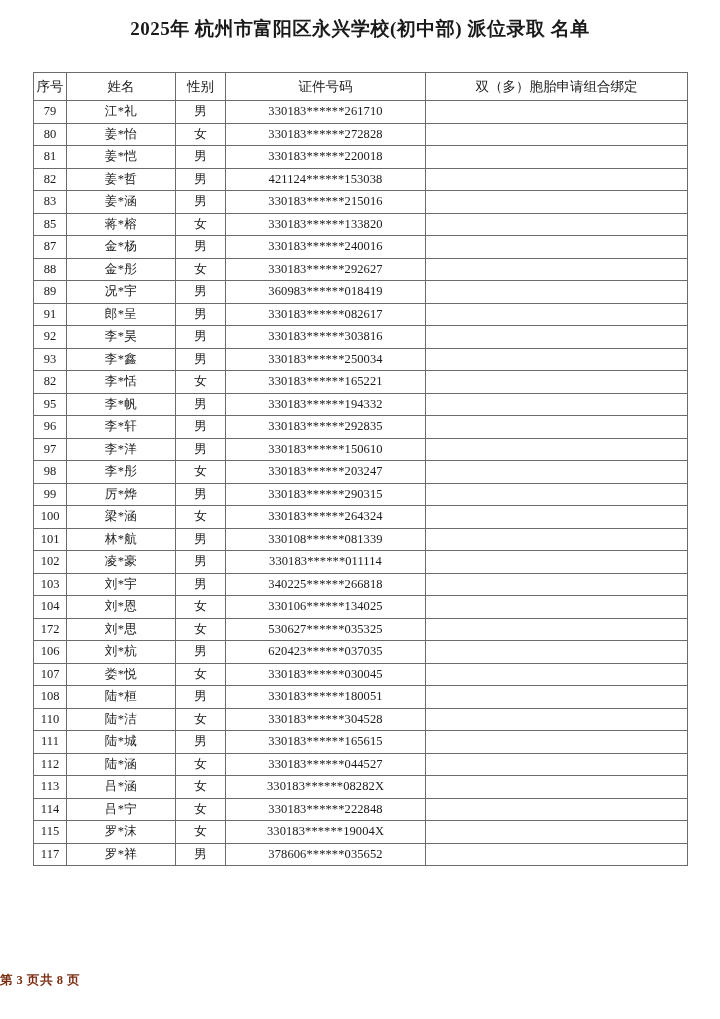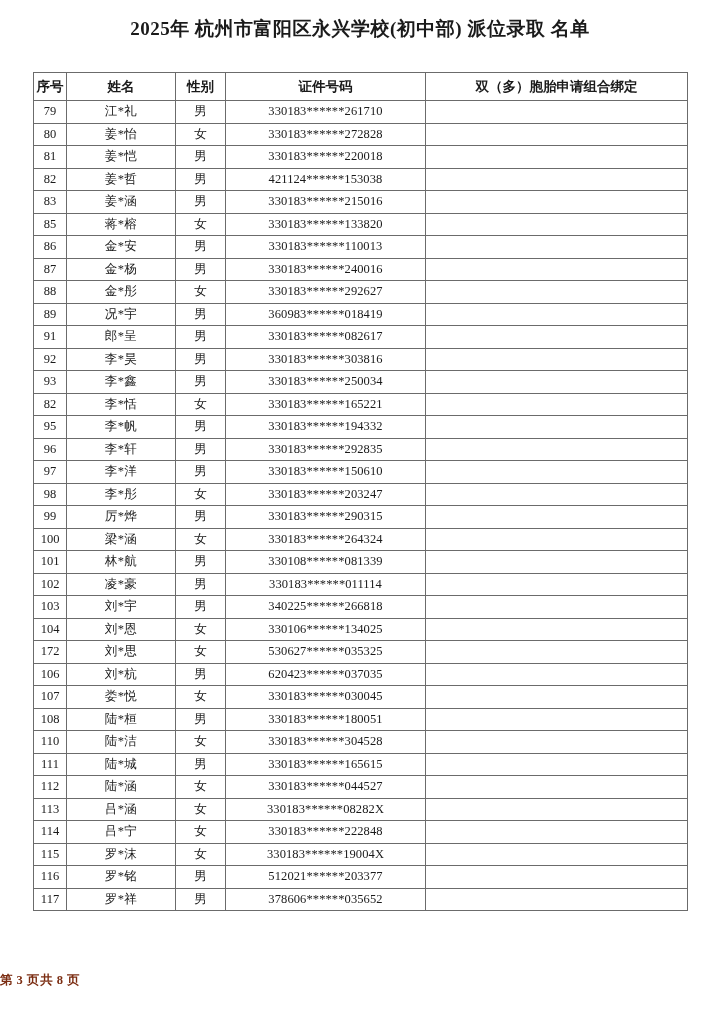--- a/index.html
+++ b/index.html
@@ -55,21 +55,21 @@
     text-align: center;
     vertical-align: middle;
     color: #1a1a1a;
     overflow: hidden;
     white-space: nowrap;
   }
   table.roster thead th {
     height: 27px;
     line-height: 27px;
     font-size: 13.5px;
-    font-weight: 700;
+    font-weight: 400;
   }
   col.c-index   { width: 33px; }
   col.c-name    { width: 109px; }
   col.c-gender  { width: 50px; }
   col.c-id      { width: 200px; }
   col.c-twin    { width: 262px; }
 
   td.idnum {
     font-size: 11.5px;
     letter-spacing: 0.1px;
@@ -159,27 +159,20 @@
             <td class="twin"></td>
           </tr>
           <tr>
             <td>85</td>
             <td class="name">蒋*榕</td>
             <td>女</td>
             <td class="idnum">330183******133820</td>
             <td class="twin"></td>
           </tr>
           <tr>
-            <td>86</td>
-            <td class="name">金*安</td>
-            <td>男</td>
-            <td class="idnum">330183******110013</td>
-            <td class="twin"></td>
-          </tr>
-          <tr>
             <td>87</td>
             <td class="name">金*杨</td>
             <td>男</td>
             <td class="idnum">330183******240016</td>
             <td class="twin"></td>
           </tr>
           <tr>
             <td>88</td>
             <td class="name">金*彤</td>
             <td>女</td>
@@ -352,27 +345,20 @@
             <td class="name">吕*宁</td>
             <td>女</td>
             <td class="idnum">330183******222848</td>
             <td class="twin"></td>
           </tr>
           <tr>
             <td>115</td>
             <td class="name">罗*沫</td>
             <td>女</td>
             <td class="idnum">330183******19004X</td>
-            <td class="twin"></td>
-          </tr>
-          <tr>
-            <td>116</td>
-            <td class="name">罗*铭</td>
-            <td>男</td>
-            <td class="idnum">512021******203377</td>
             <td class="twin"></td>
           </tr>
           <tr>
             <td>117</td>
             <td class="name">罗*祥</td>
             <td>男</td>
             <td class="idnum">378606******035652</td>
             <td class="twin"></td>
           </tr>
         </tbody>

